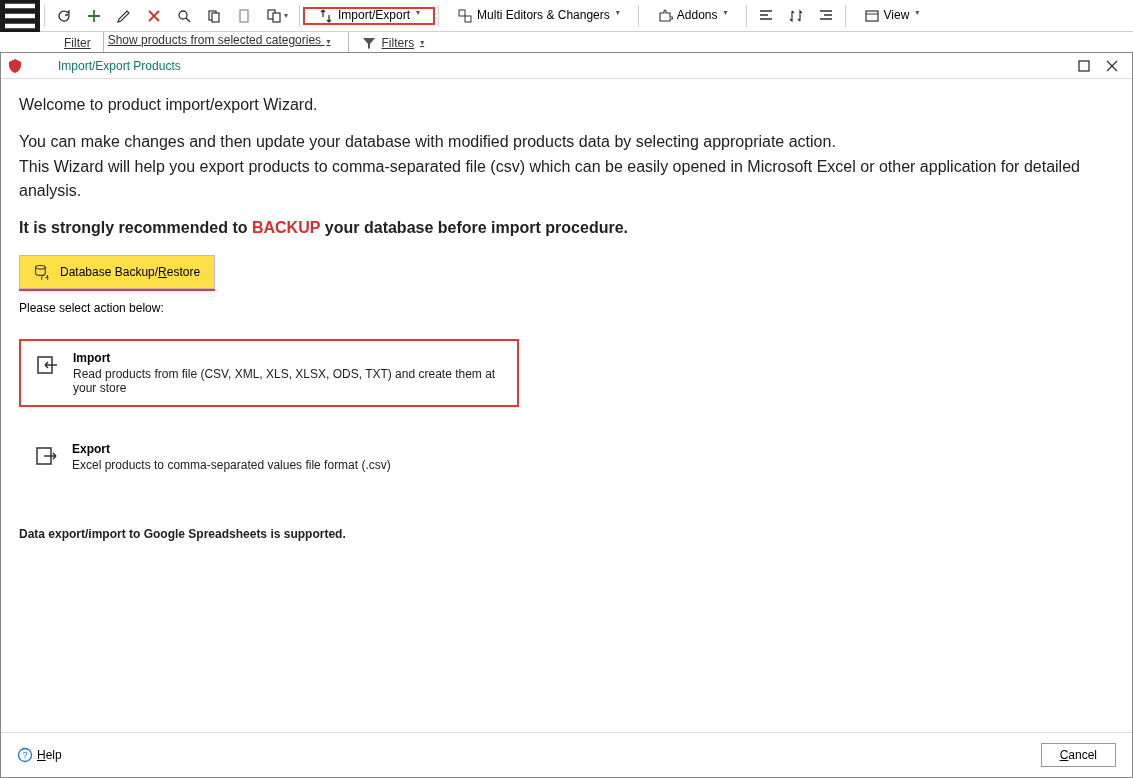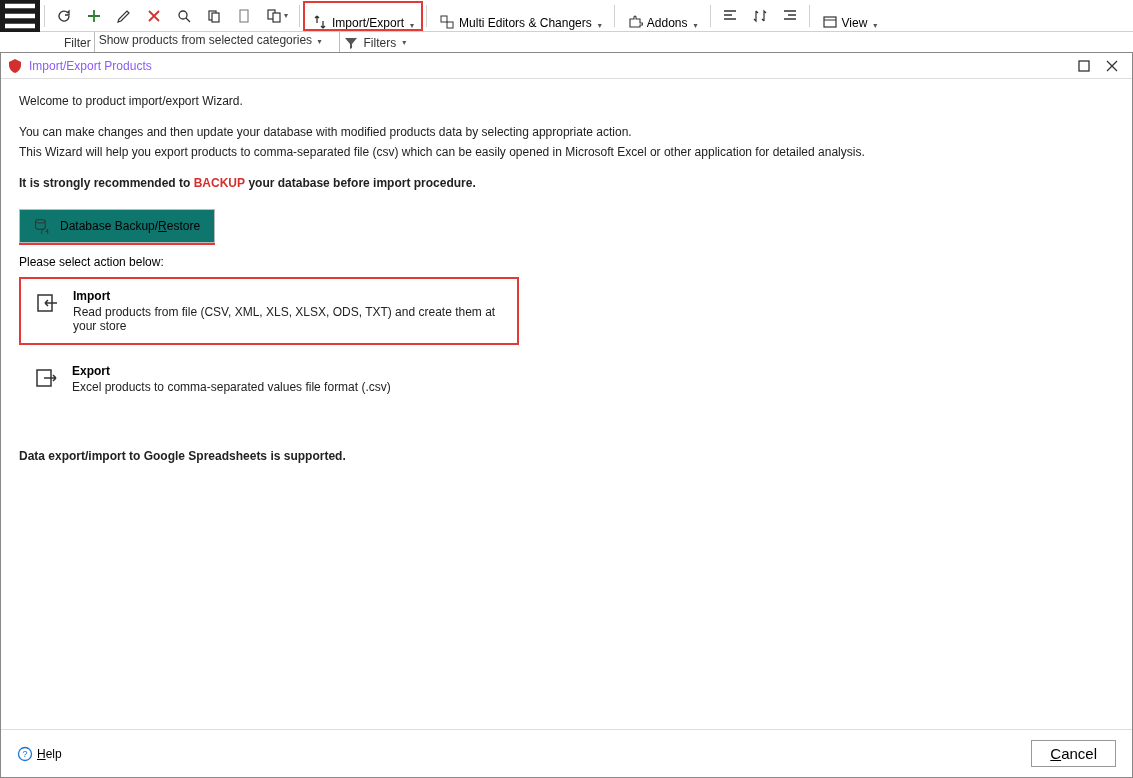--- a/index.html
+++ b/index.html
@@ -2,65 +2,65 @@
 <html><head>
 <meta charset="utf-8">
 <style>
 * { box-sizing: border-box; margin: 0; padding: 0; }
 body { font-family: "Segoe UI", Tahoma, sans-serif; font-size: 12px; color: #000; background: #fff; width: 1133px; height: 778px; overflow: hidden; position: relative; }
 
 
 .toolbar { display: flex; align-items: center; height: 32px; border-bottom: 1px solid #d0d0d0; background: #fff; }
 .hamburger { width: 40px; height: 32px; background: #1a1a1a; display: flex; align-items: center; justify-content: center; color: #fff; cursor: pointer; }
 .tb-btn { display: flex; align-items: center; padding: 0 6px; height: 28px; margin: 0 1px; cursor: pointer; }
-.tb-group { display: flex; align-items: flex-end; padding: 0 8px; height: 28px; cursor: pointer; white-space: nowrap; }
+.tb-group { display: flex; align-items: flex-start; padding: 0 14px; height: 16px; cursor: pointer; white-space: nowrap; }
 .tb-group .label { margin: 0 4px; }
 .tb-sep { width: 1px; height: 22px; background: #d0d0d0; margin: 0 4px; }
 .highlighted-btn { outline: 2px solid #e53935; outline-offset: -1px; }
 .caret { font-size: 8px; margin-left: 2px; color: #555; }
 .ic { width: 16px; height: 16px; display: inline-flex; align-items: center; justify-content: center; }
 .ic svg { width: 16px; height: 16px; }
 
 
-.filterbar { display: flex; align-items: center; height: 22px; padding-left: 64px; gap: 3px; border-bottom: 1px solid #d0d0d0; font-size: 12px; color: #333; overflow: hidden; }
+.filterbar { display: flex; align-items: center; height: 22px; padding-left: 64px; gap: 12px; border-bottom: 1px solid #d0d0d0; font-size: 12px; color: #333; overflow: hidden; text-decoration: underline; }
 .filter-select { border: 1px solid #bbb; padding: 1px 18px 7px 4px; font-size: 12px; color: #333; background: #fff; position: relative; }
 .filter-funnel { display: flex; align-items: center; gap: 4px; cursor: pointer; }
 
 
 .dialog-overlay { position: absolute; top: 52px; left: 0; right: 0; bottom: 0; background: #fff; border: 1px solid #888; display: flex; flex-direction: column; }
 .dialog-titlebar { display: flex; align-items: center; height: 26px; padding: 0 6px; border-bottom: 1px solid #ddd; }
 .dialog-title-icon { width: 16px; height: 16px; margin-right: 6px; }
-.dialog-title { flex: 1; font-size: 12px; color: #8b5cf6; }
+.dialog-title { flex: 1; font-size: 12px; color: #0f766e; margin-left: 29px; }
 .ttl-btn { width: 28px; height: 22px; display: flex; align-items: center; justify-content: center; cursor: pointer; }
 
 .dialog-body { flex: 1; padding: 14px 18px; position: relative; overflow: auto; }
-.para { font-size: 12px; color: #222; line-height: 1.45; margin-bottom: 2px; }
+.para { font-size: 16px; color: #222; line-height: 1.45; margin-bottom: 2px; }
 .para.gap { margin-top: 14px; }
 .bold { font-weight: 600; }
 .backup-word { color: #d32f2f; font-weight: 700; }
 
-.backup-btn { display: inline-flex; align-items: center; gap: 10px; border: 1px solid #bbb; padding: 8px 14px; margin-top: 14px; cursor: pointer; background: #0f766e; }
+.backup-btn { display: inline-flex; align-items: center; gap: 10px; border: 1px solid #bbb; padding: 8px 14px; margin-top: 14px; cursor: pointer; background: #fde047; }
 .backup-btn.outlined { box-shadow: 0 2px 0 #e53935; }
 .backup-btn .underline { text-decoration: underline; }
 
 .select-label { margin-top: 12px; font-size: 12px; color: #000000; }
 
-.action-row { display: flex; align-items: flex-start; gap: 14px; padding: 10px 14px; border: 1px solid transparent; margin-top: 8px; cursor: pointer; max-width: 500px; }
+.action-row { display: flex; align-items: flex-start; gap: 14px; padding: 10px 14px; border: 1px solid transparent; margin-top: 24px; cursor: pointer; max-width: 500px; }
 .action-row.highlighted { border: 2px solid #e53935; }
 .action-icon { width: 24px; height: 24px; flex-shrink: 0; margin-top: 2px; }
 .action-title { font-weight: 700; font-size: 12px; }
 .action-desc { font-size: 12px; color: #222; margin-top: 2px; }
 
 .footer-note { margin-top: 44px; font-size: 12px; color: #222; font-weight: bold; }
 
 .dialog-footer { display: flex; align-items: center; padding: 10px 16px; border-top: 1px solid #ddd; }
 .help-link { display: flex; align-items: center; gap: 4px; color: #000; cursor: pointer; }
 .help-link .h-underline { text-decoration: underline; }
 .spacer { flex: 1; }
-.cancel-btn { border: 1px solid #999; background: #fff; padding: 4px 18px; cursor: pointer; font-size: 15px; }
+.cancel-btn { border: 1px solid #999; background: #fff; padding: 4px 18px; cursor: pointer; font-size: 12px; }
 .cancel-btn .underline { text-decoration: underline; }
 </style>
 </head>
 <body>
 
 <div class="toolbar">
   <div class="hamburger">
     <svg viewBox="0 0 16 16">
         <path d="M2 4h12M2 8h12M2 12h12" stroke="#fff" stroke-width="1.8"></path>
       </svg>

